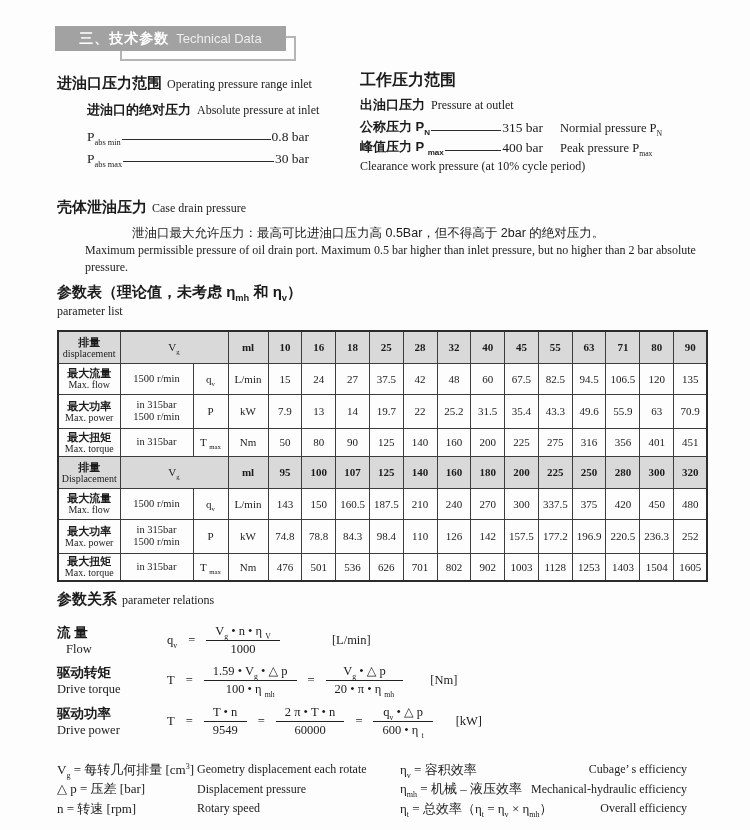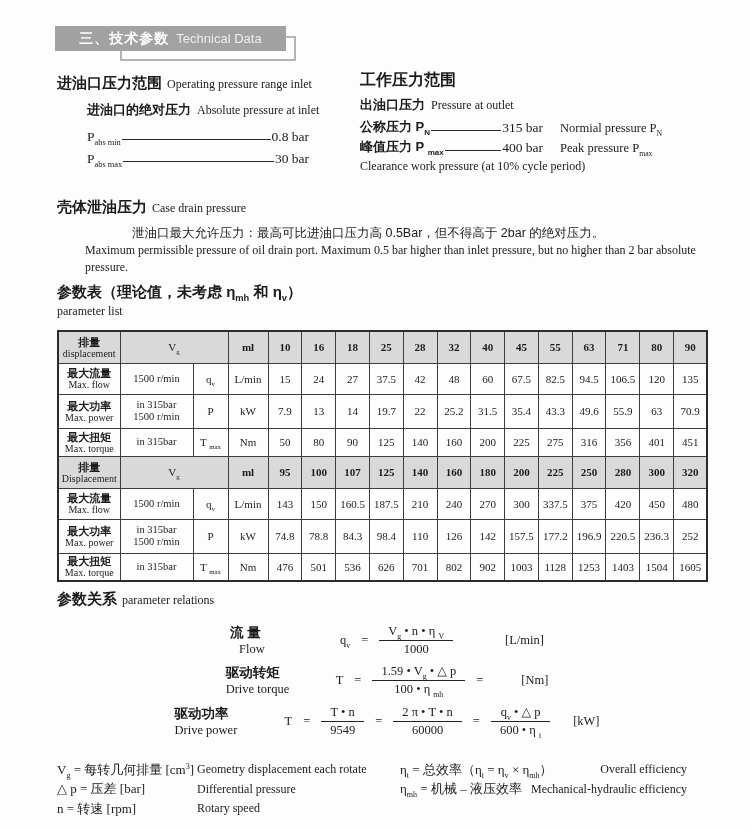--- a/index.html
+++ b/index.html
@@ -64,21 +64,21 @@
   tr.hdr { height:32px; } tr.dr0 { height:31px; } tr.dr1 { height:34px; } tr.dr2 { height:28px;margin-left:12px; }
   td .lbl-zh { font-family:"Liberation Sans",sans-serif; font-weight:bold; font-size:11px; line-height:12px; }
   td .lbl-en { font-size:10px; line-height:11px; }
   td .cl { font-size:10.5px; line-height:12px; }
   td.val { font-size:11px; }
   tr.hdr td.val { font-weight:bold; }
   td.symc { font-size:11.5px; }
 
   
   .rel-title { left:57px; top:590px; }
-  .frow { position:absolute; left:57px; width:660px; display:flex; align-items:center;justify-content:center; }
+  .frow { position:absolute; left:57px; width:660px; display:flex; align-items:center; }
   .flabel { width:110px; flex:none; }
   .flabel .zh { font-size:13.5px; }
   .flabel .en { font-size:12.5px; margin-left:9px; }
   .fbody { display:flex; align-items:center; font-size:12.5px; }
   .eq { margin:0 11px; }
   .lhs { white-space:nowrap; }
   .frac { display:inline-block; text-align:center; vertical-align:middle; }
   .frac .num { display:block; border-bottom:1px solid #222; padding:0 9px 1px 9px; white-space:nowrap; }
   .frac .den { display:block; padding:1px 9px 0 9px; white-space:nowrap; }
   #f-flow  { top:620px; height:40px; }
@@ -405,20 +405,24 @@
       <div class="en" style="margin-left:0">Drive torque</div>
     </div>
     <div class="fbody">
       <span class="lhs"><span>T</span></span>
       <span class="eq">=</span>
       <span class="frac">
           <span class="num"><span>1.59  •  V</span><sub>g</sub><span>  •  △ p</span></span>
           <span class="den"><span>100   • η </span><sub>mh</sub></span>
         </span>
       <span class="eq">=</span>
+      <span class="frac">
+          <span class="num"><span>V</span><sub>g</sub><span>   •   △ p</span></span>
+          <span class="den"><span>20 •  π   •  η </span><sub>mh</sub></span>
+        </span>
       <span class="funit">[Nm]</span>
     </div>
   </div>
 
   <div class="frow" id="f-power">
     <div class="flabel">
       <div class="zh">驱动功率</div>
       <div class="en" style="margin-left:0">Drive power</div>
     </div>
     <div class="fbody">
@@ -443,32 +447,36 @@
   </div>
 
   <div class="abs legend">
     <div class="lcol">
       <div class="lrow">
         <span class="lsym"><span>V</span><sub>g</sub><span> = 每转几何排量 [cm</span><sup>3</sup><span>]</span></span>
         <span class="len">Geometry displacement each rotate</span>
       </div>
       <div class="lrow">
         <span class="lsym"><span>△ p = 压差 [bar]</span></span>
-        <span class="len">Differential pressure</span>
+        <span class="len">Displacement pressure</span>
       </div>
       <div class="lrow">
         <span class="lsym"><span>n = 转速 [rpm]</span></span>
         <span class="len">Rotary speed</span>
       </div>
     </div>
     <div class="rcol">
       <div class="rrow">
-        <span class="rsym"><span>η</span><sub>t</sub><span> = 总效率（η</span><sub>t</sub><span> = η</span><sub>v</sub><span> × η</span><sub>mh</sub><span>）</span></span>
-        <span class="ren">Overall efficiency</span>
+        <span class="rsym"><span>η</span><sub>v</sub><span> = 容积效率</span></span>
+        <span class="ren">Cubage’ s efficiency</span>
       </div>
       <div class="rrow">
         <span class="rsym"><span>η</span><sub>mh</sub><span> = 机械 – 液压效率</span></span>
         <span class="ren">Mechanical-hydraulic efficiency</span>
       </div>
+      <div class="rrow">
+        <span class="rsym"><span>η</span><sub>t</sub><span> = 总效率（η</span><sub>t</sub><span> = η</span><sub>v</sub><span> × η</span><sub>mh</sub><span>）</span></span>
+        <span class="ren">Overall efficiency</span>
+      </div>
     </div>
   </div>
 
 </div>
 
 </body></html>

